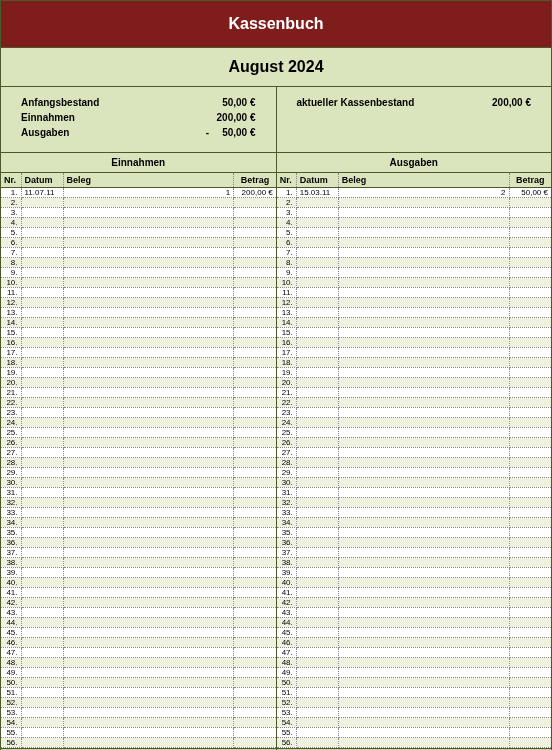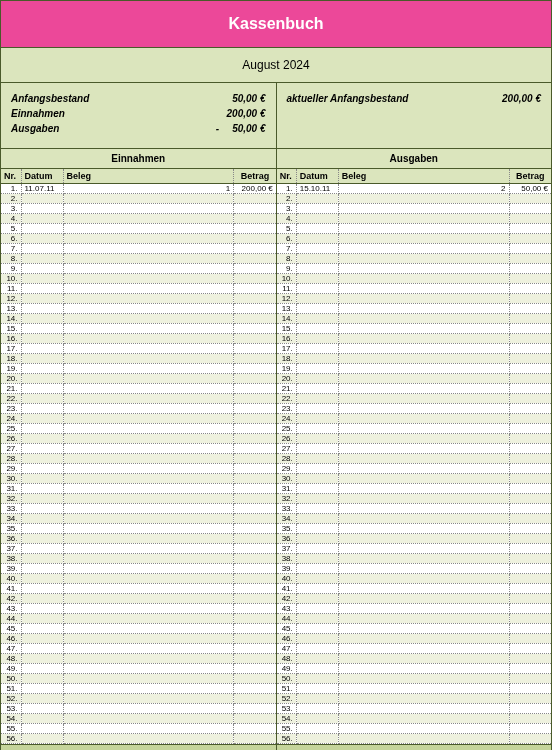--- a/index.html
+++ b/index.html
@@ -8,46 +8,45 @@
     padding: 0;
     font-family: Arial, sans-serif;
     background: #fff;
     width: 552px;
   }
   .sheet {
     width: 552px;
     border: 1px solid #4a5a2a;
   }
   .title-bar {
-    background: #ec4899;
+    background: #7f1d1d;
     color: #fff;
     font-weight: bold;
     font-size: 16px;
     text-align: center;
     padding: 14px 0;
     border-bottom: 1px solid #4a5a2a;
   }
   .period-bar {
     background: #dbe5bd;
     text-align: center;
-    font-weight: normal;
-    font-size: 12px;
+    font-weight: bold;
+    font-size: 16px;
     padding: 10px 0;
     border-bottom: 1px solid #4a5a2a;
   }
   .summary {
     display: flex;
     background: #dbe5bd;
     border-bottom: 1px solid #4a5a2a;
     font-size: 10px;
   }
   .summary-left, .summary-right {
     flex: 1;
-    padding: 10px 10px;
-    font-style: italic;
+    padding: 10px 20px;
   }
   .summary-right {
     border-left: 1px solid #4a5a2a;
   }
   .summary-row {
     display: flex;
     justify-content: space-between;
     margin-bottom: 4px;
     font-weight: bold;
   }
@@ -147,21 +146,21 @@
       </div>
       <div class="summary-row">
         <span class="label">Ausgaben</span>
         <span class="val">
           <span class="neg">-</span>&nbsp;&nbsp;&nbsp;&nbsp;<span>50,00 €</span>
         </span>
       </div>
     </div>
     <div class="summary-right">
       <div class="summary-row">
-        <span class="label">aktueller Anfangsbestand</span>
+        <span class="label">aktueller Kassenbestand</span>
         <span class="val">200,00 €</span>
       </div>
     </div>
   </div>
 
   <div class="section-headers">
     <div>Einnahmen</div>
     <div>Ausgaben</div>
   </div>
 
@@ -519,21 +518,21 @@
         <tr>
           <th class="col-nr">Nr.</th>
           <th class="col-datum">Datum</th>
           <th class="col-beleg">Beleg</th>
           <th class="col-betrag">Betrag</th>
         </tr>
       </thead>
       <tbody>
           <tr class="odd">
             <td class="col-nr">1.</td>
-            <td class="col-datum">15.10.11</td>
+            <td class="col-datum">15.03.11</td>
             <td class="col-beleg">2</td>
             <td class="col-betrag">50,00 €</td>
           </tr>
           <tr class="even">
             <td class="col-nr">2.</td>
             <td class="col-datum"></td>
             <td class="col-beleg"></td>
             <td class="col-betrag"></td>
           </tr>
           <tr class="odd">

